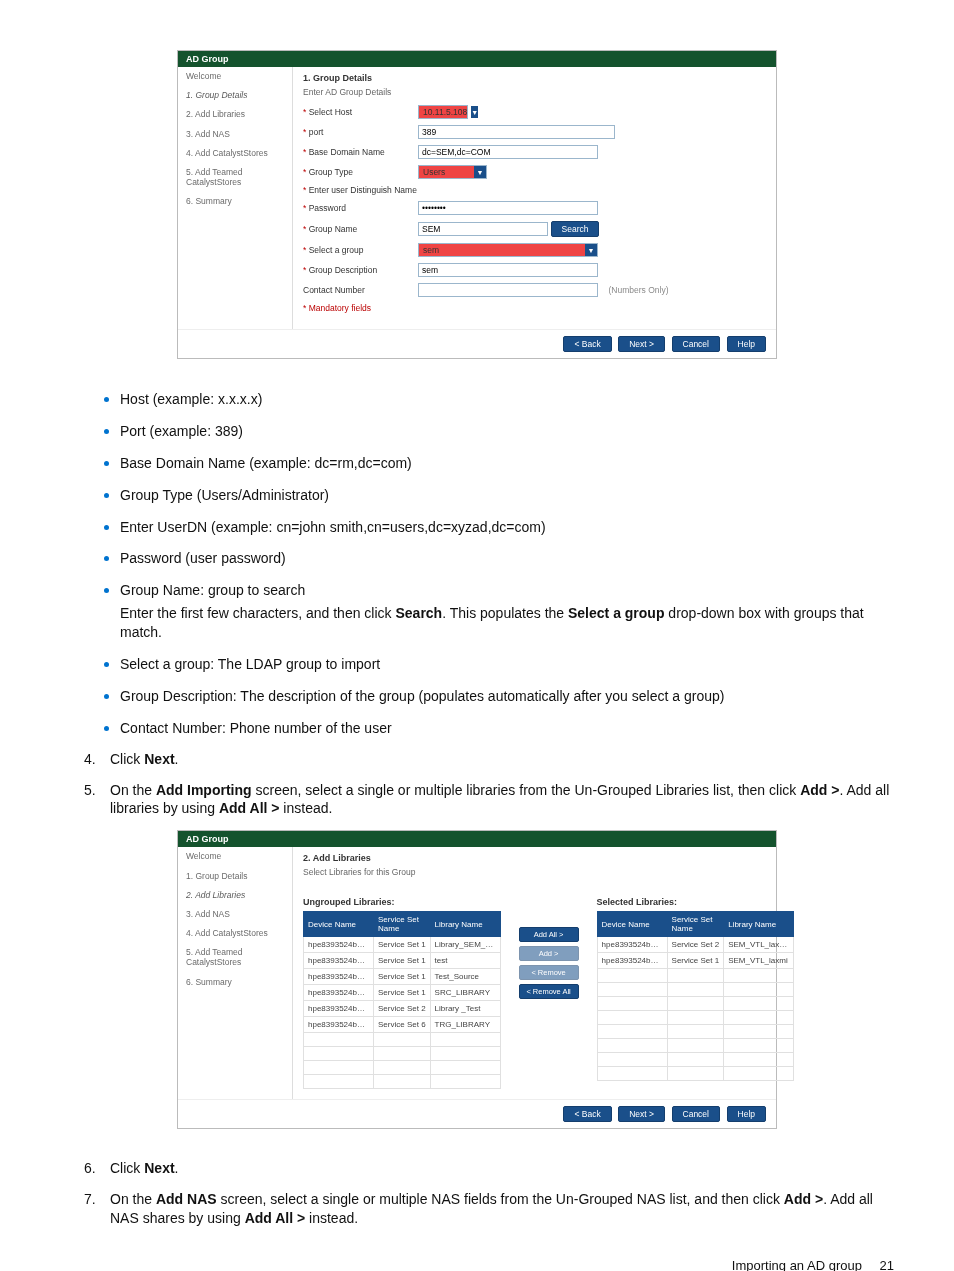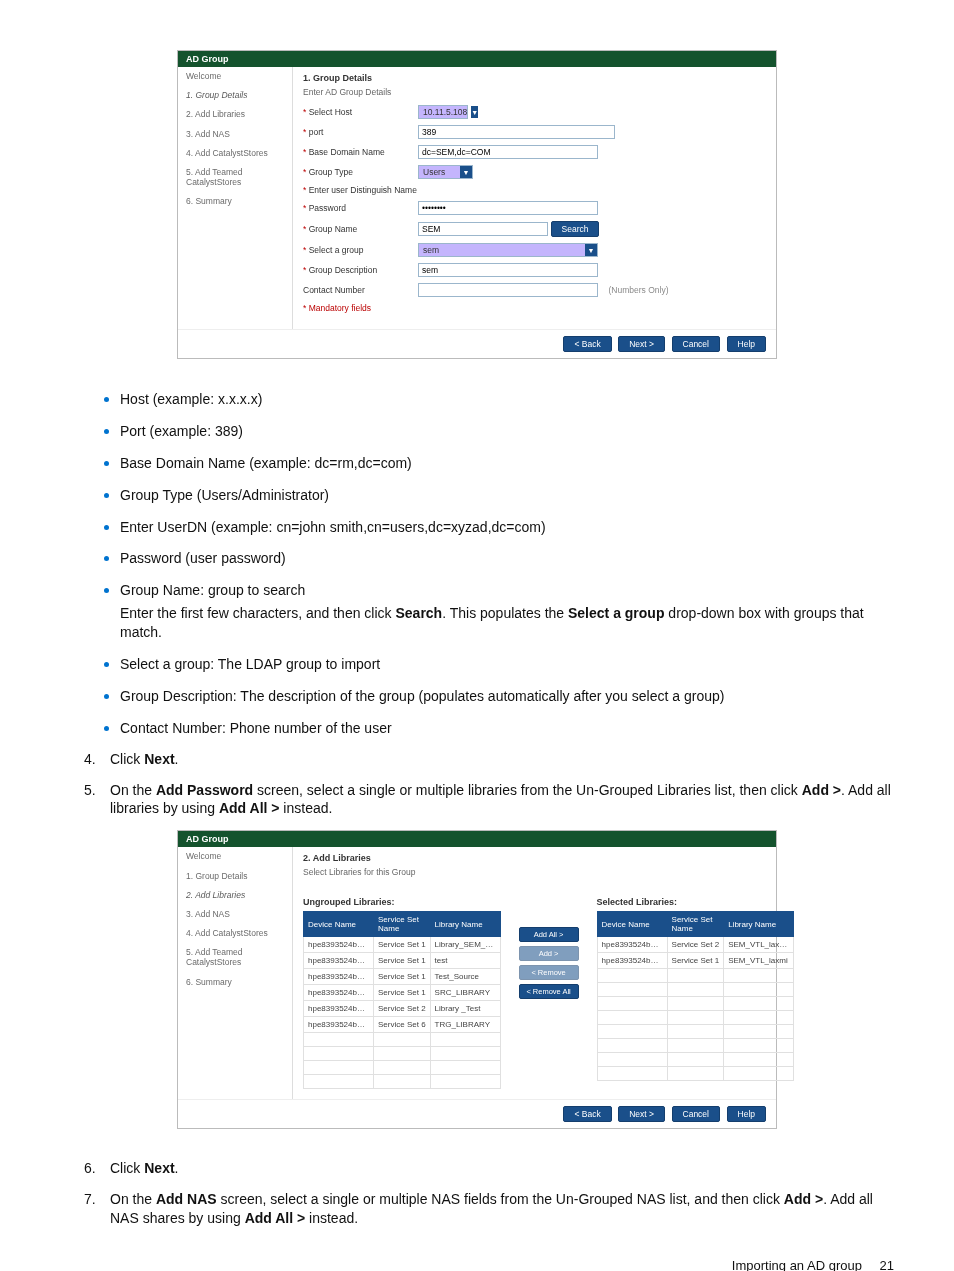--- a/index.html
+++ b/index.html
@@ -72,33 +72,33 @@
     padding: 1px 3px;
     border: 1px solid #9bb6cc;
     background: #fff;
     height: 14px;
   }
   .select-like {
     display: inline-flex;
     align-items: center;
     border: 1px solid #9bb6cc;
     height: 14px;
-    background: #c4b5fd;
+    background: #ef4444;
   }
   .select-like .txt { padding: 0 4px; font-size: 8.5px; }
   .select-like .dd {
     background:#1a4f8a;
     color:#fff;
     width:12px; height:12px;
     display:inline-flex;align-items:center;justify-content:center;
     margin-left:auto;
     font-size:7px;
   }
   .select-like.wide { width:180px; }
-  .select-like.small { width:55px; }
+  .select-like.small { width:69px; }
   .select-like.mid { width:50px; }
 
   .hint { color:#8a8a8a; font-size:8.5px; margin-left:8px; }
   .mandatory { color:#b00; font-size:8.5px; }
 
   .btn {
     background:#1a4f8a;
     color:#fff;
     border:1px solid #143e6d;
     font-size:8.5px;
@@ -294,21 +294,21 @@
   <li>Contact Number: Phone number of the user</li>
 </ul>
 
 <ol class="steps">
   <li>
     <span class="num">4.</span>
     <span><span>Click </span><strong class="b">Next</strong><span>.</span></span>
   </li>
   <li>
     <span class="num">5.</span>
-    <span><span>On the </span><strong class="b">Add Password</strong><span> screen, select a single or multiple libraries from the Un-Grouped Libraries list, then click </span><strong class="b">Add &gt;</strong><span>. Add all libraries by using </span><strong class="b">Add All &gt;</strong><span> instead.</span></span>
+    <span><span>On the </span><strong class="b">Add Importing</strong><span> screen, select a single or multiple libraries from the Un-Grouped Libraries list, then click </span><strong class="b">Add &gt;</strong><span>. Add all libraries by using </span><strong class="b">Add All &gt;</strong><span> instead.</span></span>
   </li>
 </ol>
 
 <div class="wizard">
   <div class="wizard-header">AD Group</div>
   <div class="wizard-body">
     <div class="wizard-sidebar">
       <div class="step">Welcome</div>
       <div class="step">1. Group Details</div>
       <div class="step italic">2. Add Libraries</div>

